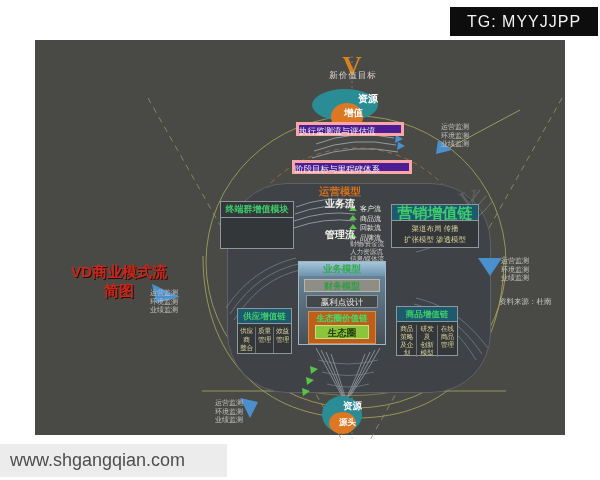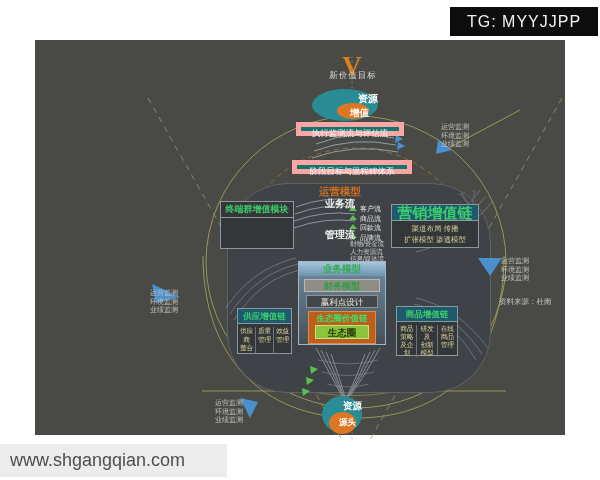--- a/index.html
+++ b/index.html
@@ -21,22 +21,22 @@
   .txt{z-index:3;}
   
   .main-title{left:55px;top:262px;width:128px;text-align:center;color:#c9271c;font-weight:bold;
               font-size:15px;line-height:19px;text-shadow:1px 1px 0 #2a0d05;}
   
   .v-glyph{left:326px;top:51px;width:52px;text-align:center;color:#d8821e;font-weight:bold;
            font-size:27px;font-family:"Liberation Serif","DejaVu Serif",serif;}
   .goal-label{left:316px;top:70px;width:74px;text-align:center;color:#ded9d2;font-size:8.5px;letter-spacing:1px;}
   .ellipse{border-radius:50%;text-align:right;color:#fff;font-weight:bold;}
   .res-ellipse{left:312px;top:89px;width:66px;height:32px;background:#2a8c94;font-size:10px;padding-top:3px;box-sizing:border-box;}
-  .add-ellipse{left:331px;top:103px;width:32px;height:16px;background:#dd7722;font-size:9.5px;line-height:19px;margin-left:6px;}
-  .flow-bar{background:#0f766e;border:5px solid #fca5a5;color:#f4f6f8;text-align:center;box-sizing:border-box;}
+  .add-ellipse{left:331px;top:103px;width:32px;height:28px;background:#dd7722;font-size:9.5px;line-height:19px;}
+  .flow-bar{background:#4c1d95;border:3px solid #fca5a5;color:#f4f6f8;text-align:left;box-sizing:border-box;}
   .exec-bar{left:296px;top:122px;width:108px;height:14px;font-size:8.5px;line-height:12px;}
   .stage-bar{left:292px;top:160px;width:120px;height:14px;font-size:8.5px;line-height:12px;}
   
   .op-model{left:298px;top:185px;width:84px;text-align:center;color:#d2701d;font-weight:bold;font-size:10.5px;}
   .biz-flow{left:316px;top:197px;width:48px;text-align:center;color:#f2f2ee;font-weight:bold;font-size:10px;}
   .mgmt-flow{left:316px;top:228px;width:48px;text-align:center;color:#f2f2ee;font-weight:bold;font-size:10px;}
   .right-flows{left:360px;top:204px;width:30px;color:#eceae2;font-size:7px;line-height:9.5px;}
   .inner-flows{left:350px;top:240px;width:44px;color:#c6c6c0;font-size:6.8px;line-height:7.5px;letter-spacing:-0.3px;}
   
   .chain-box{border:1px solid #8e979b;background:#33373a;box-sizing:border-box;}
@@ -157,20 +157,24 @@
         <polygon points="306,377 314,380 307,385"></polygon>
         <polygon points="302,388 310,391 303,396"></polygon>
     </g>
     <polygon points="438,140 452,150 436,154" fill="#4a90cc"></polygon>
     <polygon points="152,284 180,297 156,303" fill="#4a90cc"></polygon>
     <polygon points="478,258 502,258 490,276" fill="#4a90cc"></polygon>
     <polygon points="240,398 258,402 250,418" fill="#4a90cc"></polygon>
     <text x="0" y="0" transform="translate(462,212) rotate(-14)" font-family="Liberation Serif, DejaVu Serif, serif" font-size="28" fill="#62625e" opacity="0.9">V</text>
   </svg>
 
+  <div class="abs txt main-title">
+    <div>VD商业模式流</div>
+    <div>简图</div>
+  </div>
 
   <div class="abs txt v-glyph">V</div>
   <div class="abs txt goal-label">新价值目标</div>
   <div class="abs txt ellipse res-ellipse">资源</div>
   <div class="abs txt ellipse add-ellipse">增值</div>
   <div class="abs txt flow-bar exec-bar">执行监测流与评估流</div>
   <div class="abs txt flow-bar stage-bar">阶段目标与里程碑体系</div>
 
   <div class="abs txt op-model">运营模型</div>
   <div class="abs txt biz-flow">业务流</div>

